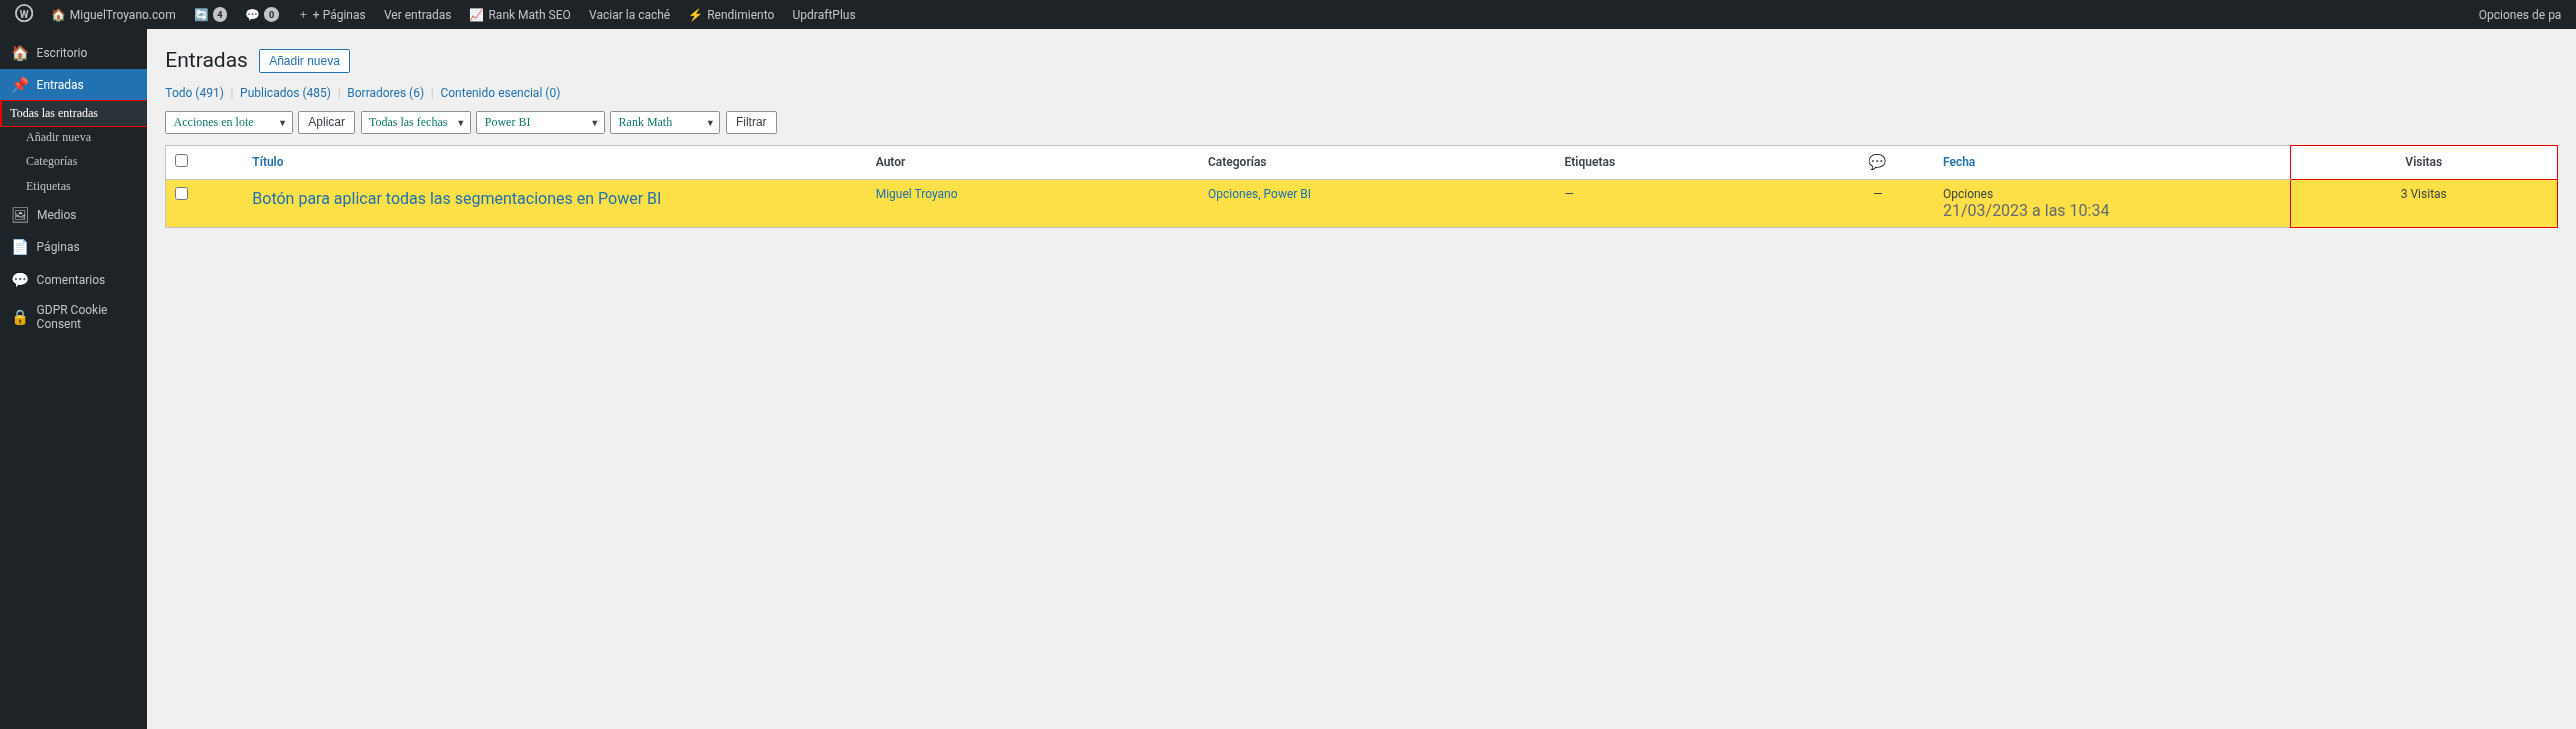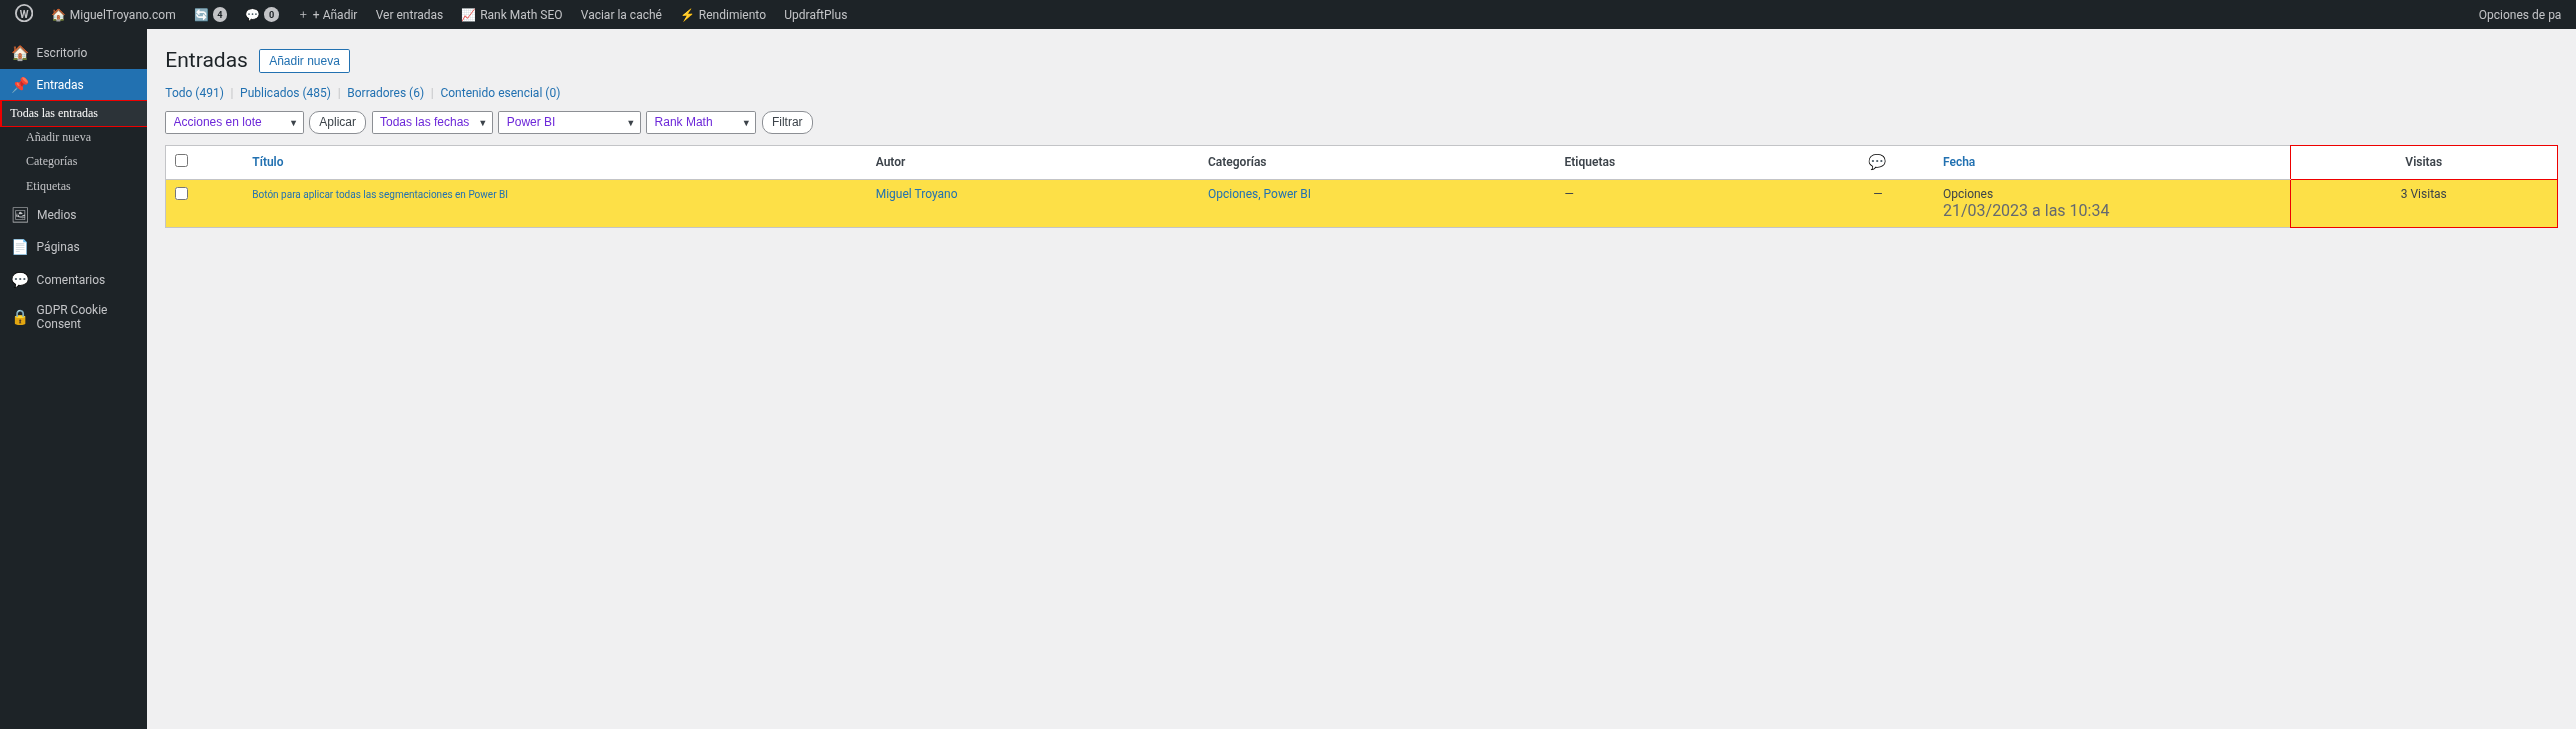--- a/index.html
+++ b/index.html
@@ -91,30 +91,31 @@
     .toolbar {
       display: flex; align-items: center; gap: 5.5px;
       margin-bottom: 11px;
     }
     .select-wrap {
       position: relative; display: inline-flex; align-items: center;
     }
     .toolbar select {
       appearance: none;
       background: #fff; border: 0.9px solid #8c8f94;
-      padding: 3.7px 22px 3.7px 7.3px; font-size: 12px; color: #6d28d9;
+      padding: 3.7px 22px 3.7px 7.3px; font-size: 12px; color: #0f766e;
       border-radius: 1.8px; cursor: pointer;
       min-width: 110px;
+      font-family: Liberation Serif, serif;
     }
     .select-arrow {
       position: absolute; right: 5.5px; pointer-events: none; color: #3c434a; font-size: 9.2px;
     }
     .btn-apply, .btn-filter {
       background: #fff; border: 0.9px solid #8c8f94; color: #3c434a;
-      padding: 3.7px 9.2px; border-radius: 10px; cursor: pointer; font-size: 12px;
+      padding: 3.7px 9.2px; border-radius: 2px; cursor: pointer; font-size: 12px;
     }
 
     
     .posts-table {
       width: 100%; border-collapse: collapse; background: #fde047;
       border: 0.9px solid #c3c4c7;
     }
     .posts-table th {
       background: #fff; border-bottom: 0.9px solid #c3c4c7;
       padding: 7.3px 9.2px; text-align: left; font-weight: 600;
@@ -131,21 +132,21 @@
     .posts-table .author-col { width: 137px; }
     .posts-table .cat-col { width: 147px; }
     .posts-table .tag-col { width: 110px; }
     .posts-table .comment-col { width: 46px; text-align: center; }
     .posts-table .date-col { width: 147px; margin-top: 13px; }
     .posts-table .visits-col {
       width: 110px; text-align: center;
       border: 1.8px solid #e00; color: #3c434a;
     }
     .post-title-link {
-      color: #2271b1; text-decoration: none; font-size: 10px; line-height: 1.5;
+      color: #2271b1; text-decoration: none; font-size: 16px; line-height: 1.5;
     }
     .highlight-box {
       outline: 1.8px solid #e00;
     }
     .comment-bubble { font-size: 14.7px; }
     .date-published { color: #3c434a; }
     .date-time { color: #646970; font-size: 16px; }
 
     input[type="checkbox"] { cursor: pointer; }
   </style>
@@ -168,21 +169,21 @@
   <div class="adminbar-item">
     <span>🔄</span>
     <span class="adminbar-badge">4</span>
   </div>
   <div class="adminbar-item">
     <span>💬</span>
     <span class="adminbar-badge">0</span>
   </div>
   <div class="adminbar-item">
     <span>＋</span>
-    <span>+ Añadir</span>
+    <span>+ Páginas</span>
   </div>
   <div class="adminbar-item">
     <span>Ver entradas</span>
   </div>
   <div class="adminbar-item">
     <span>📈</span>
     <span>Rank Math SEO</span>
   </div>
   <div class="adminbar-item">
     <span>Vaciar la caché</span>

